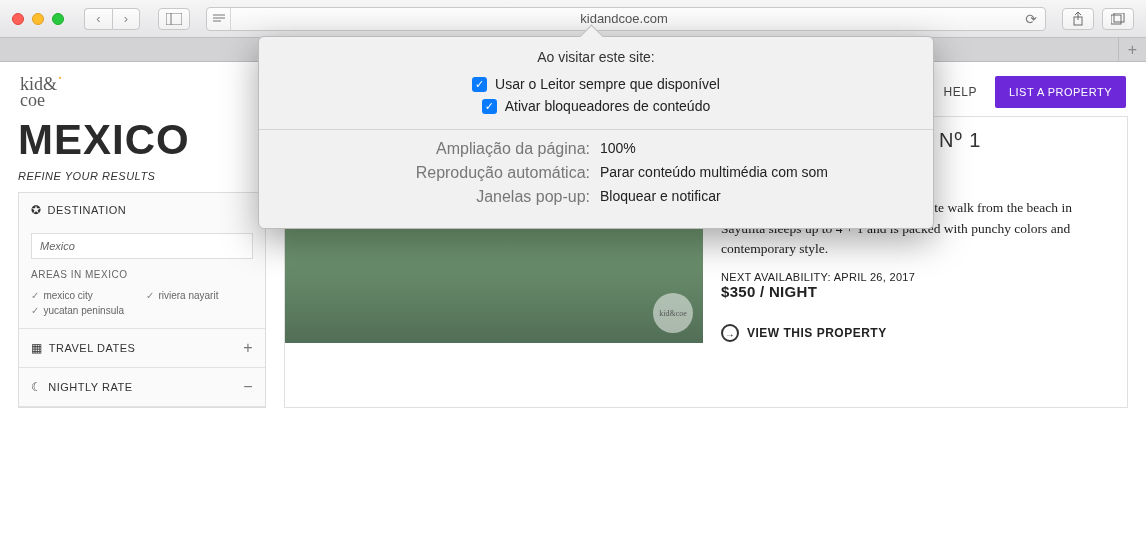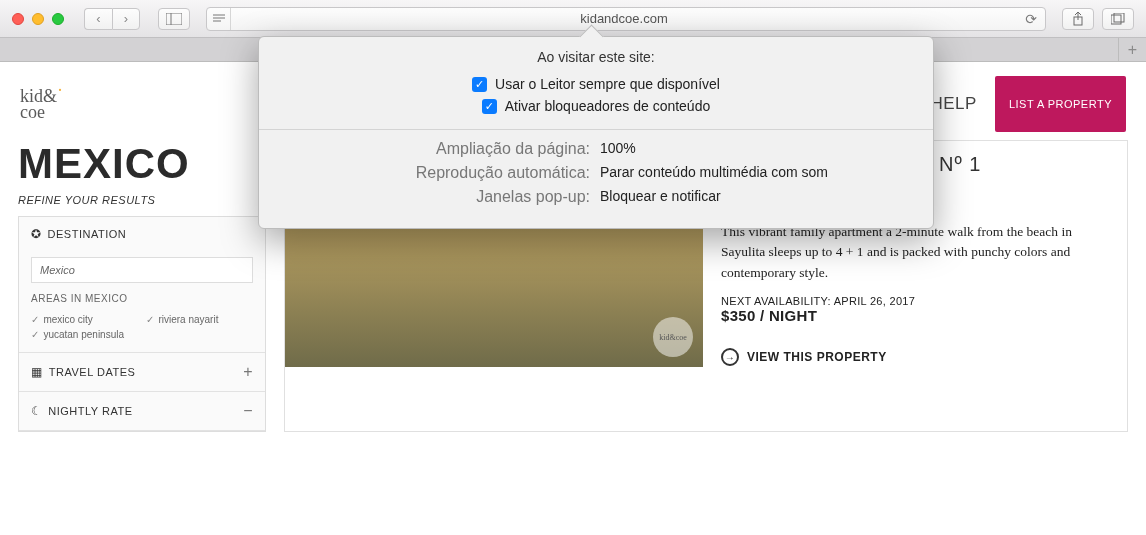--- a/index.html
+++ b/index.html
@@ -25,41 +25,41 @@
 .right-btn { width: 32px; height: 22px; background: linear-gradient(#fdfdfd,#f1f1f1); border: 1px solid #c8c7c9; border-radius: 4px; display:flex;align-items:center;justify-content:center;color:#6a6a6a; }
 .tab-strip { height: 24px; background: #d3d2d4; border-bottom: 1px solid #bcbcbc; position: relative; }
 .tab-plus { position: absolute; right: 0; top: 0; width: 28px; height: 24px; display:flex;align-items:center;justify-content:center; color:#8a8a8a; border-left:1px solid #bcbcbc;}
 
 
 .page { position: relative; height: calc(535px - 62px); background: #fff; overflow: hidden; }
 .topbar { display: flex; justify-content: space-between; align-items: center; padding: 14px 20px 8px; }
 .logo { font-family: Georgia,serif; font-size: 18px; color:#5a5a5a; line-height:0.9; position:relative; }
 .logo::after { content:"·"; color:#f4b342; position:absolute; top:-6px; right:-6px; font-size:18px;}
 .top-right { display:flex; align-items:center; gap:18px; }
-.help-link { font-size: 17px; letter-spacing: 0.5px; color:#444; }
-.cta-btn { background:#be185d; color:#fff; font-size:11px; letter-spacing:0.5px; padding:22px 14px; border-radius:2px; }
+.help-link { font-size: 12px; letter-spacing: 0.5px; color:#444; }
+.cta-btn { background:#6d28d9; color:#fff; font-size:11px; letter-spacing:0.5px; padding:10px 14px; border-radius:2px; }
 
 .content { display:flex; padding: 0 18px; gap: 18px; }
 .left { width: 248px; }
 .heading { font-family: "Arial Black", sans-serif; font-weight:900; font-size: 42px; letter-spacing: 1px; color:#2b2b2b; }
 .refine { font-size: 11px; letter-spacing: 0.5px; margin: 6px 0 10px; color:#333;font-style:italic;}
 .filter-panel { border:1px solid #ddd; background:#fafafa; }
 .filter-section { border-bottom: 1px solid #e2e2e2; }
 .filter-head { display:flex; align-items:center; justify-content:space-between; padding: 10px 12px; font-size: 11px; letter-spacing:0.5px; color:#333;}
 .filter-head .ico { margin-right:6px; font-size:12px;}
 .filter-head .plus { font-size:16px; color:#777; }
 .dest-body { padding: 6px 12px 12px; }
 .dest-input { width: 100%; border:1px solid #ddd; background:#fff; padding:6px 8px; font-style:italic; font-size:11px; color:#666; }
 .areas-label { font-size:10px; letter-spacing:0.5px; color:#666; margin:10px 0 10px; }
 .area-grid { display:grid; grid-template-columns: 1fr 1fr; gap:4px 8px; }
 .area-item { font-size:10px; color:#666; display:flex; align-items:center; gap:4px; }
 .check { color:#888; font-size:10px;}
 
 .right { flex:1; border:1px solid #e0e0e0; display:flex; }
-.photo { width: 418px; height: 226px; background:#eab308; position:relative;text-align:right; }
+.photo { width: 418px; height: 226px; background:#22c55e; position:relative;text-align:right; }
 .photo::before{content:"";position:absolute;inset:0;background:
   linear-gradient(180deg, rgba(120,115,108,0.9) 0%, rgba(160,150,135,0.7) 40%, rgba(90,95,85,0.85) 100%);}
 .photo-badge{position:absolute;right:10px;bottom:10px;width:40px;height:40px;border-radius:50%;background:rgba(255,255,255,0.5);display:flex;align-items:center;justify-content:center;font-size:8px;color:#555;font-family:Georgia,serif;}
 .listing { flex:1; padding: 12px 18px; font-family: Georgia, serif; }
 .lst-title { font-size: 20px; letter-spacing:1px; font-family: "Arial", sans-serif; color:#333; margin-bottom:4px;}
 .lst-loc { font-style: italic; font-size:13px; color:#333; margin-bottom:4px;}
 .lst-meta { font-style: italic; font-size:11px; color:#555; margin-bottom:10px;}
 .lst-desc { font-size: 13.5px; color:#222; line-height:1.5; margin-bottom:12px;}
 .lst-avail { font-family: Arial,sans-serif; font-size:11px; font-weight:normal; letter-spacing:0.3px; color:#222;}
 .lst-price { font-family: Liberation Sans, sans-serif; font-size:15px; font-weight:bold; letter-spacing:0.3px; color:#222; margin-bottom:24px;}

